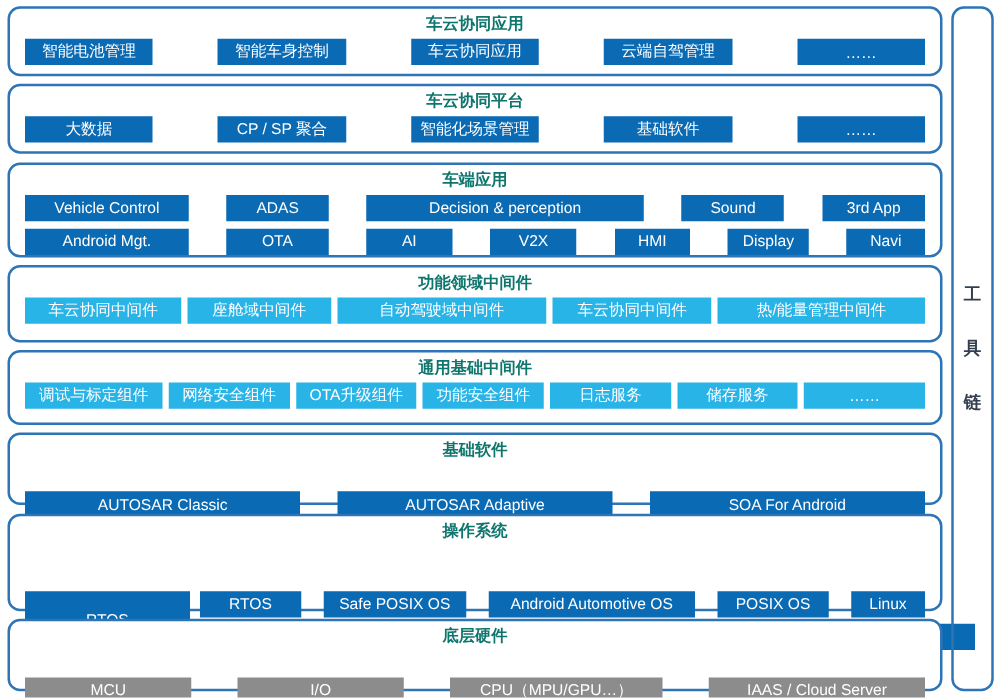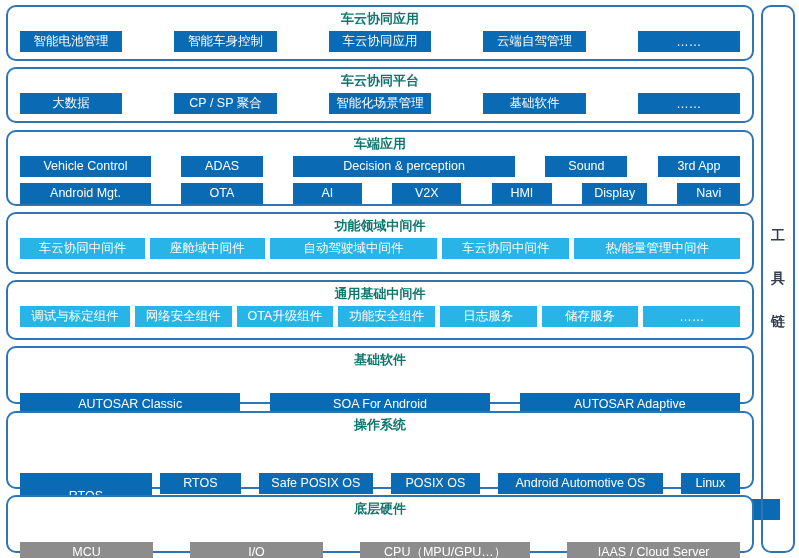--- a/index.html
+++ b/index.html
@@ -101,35 +101,35 @@
         <div class="btn cyan">日志服务</div>
         <div class="btn cyan">储存服务</div>
         <div class="btn cyan">……</div>
       </div>
     </section>
 
     <section class="layer h58">
       <div class="layer-title">基础软件</div>
       <div class="btn-row three">
         <div class="btn">AUTOSAR Classic</div>
+        <div class="btn">AUTOSAR Adaptive</div>
         <div class="btn">SOA For Android</div>
-        <div class="btn">AUTOSAR Adaptive</div>
       </div>
     </section>
 
     <section class="layer h78">
       <div class="layer-title">操作系统</div>
       <div class="os-body">
         <div class="btn os-left">RTOS</div>
         <div class="os-right">
           <div class="btn-row">
             <div class="btn" style="width:14%">RTOS</div>
             <div class="btn" style="width:19.7%">Safe POSIX OS</div>
+            <div class="btn" style="width:28.5%">Android Automotive OS</div>
             <div class="btn" style="width:15.4%">POSIX OS</div>
-            <div class="btn" style="width:28.5%">Android Automotive OS</div>
             <div class="btn" style="width:10.2%">Linux</div>
           </div>
           <div class="btn hypervisor">Hypervisor</div>
         </div>
       </div>
     </section>
 
     <section class="layer h58">
       <div class="layer-title">底层硬件</div>
       <div class="btn-row">

